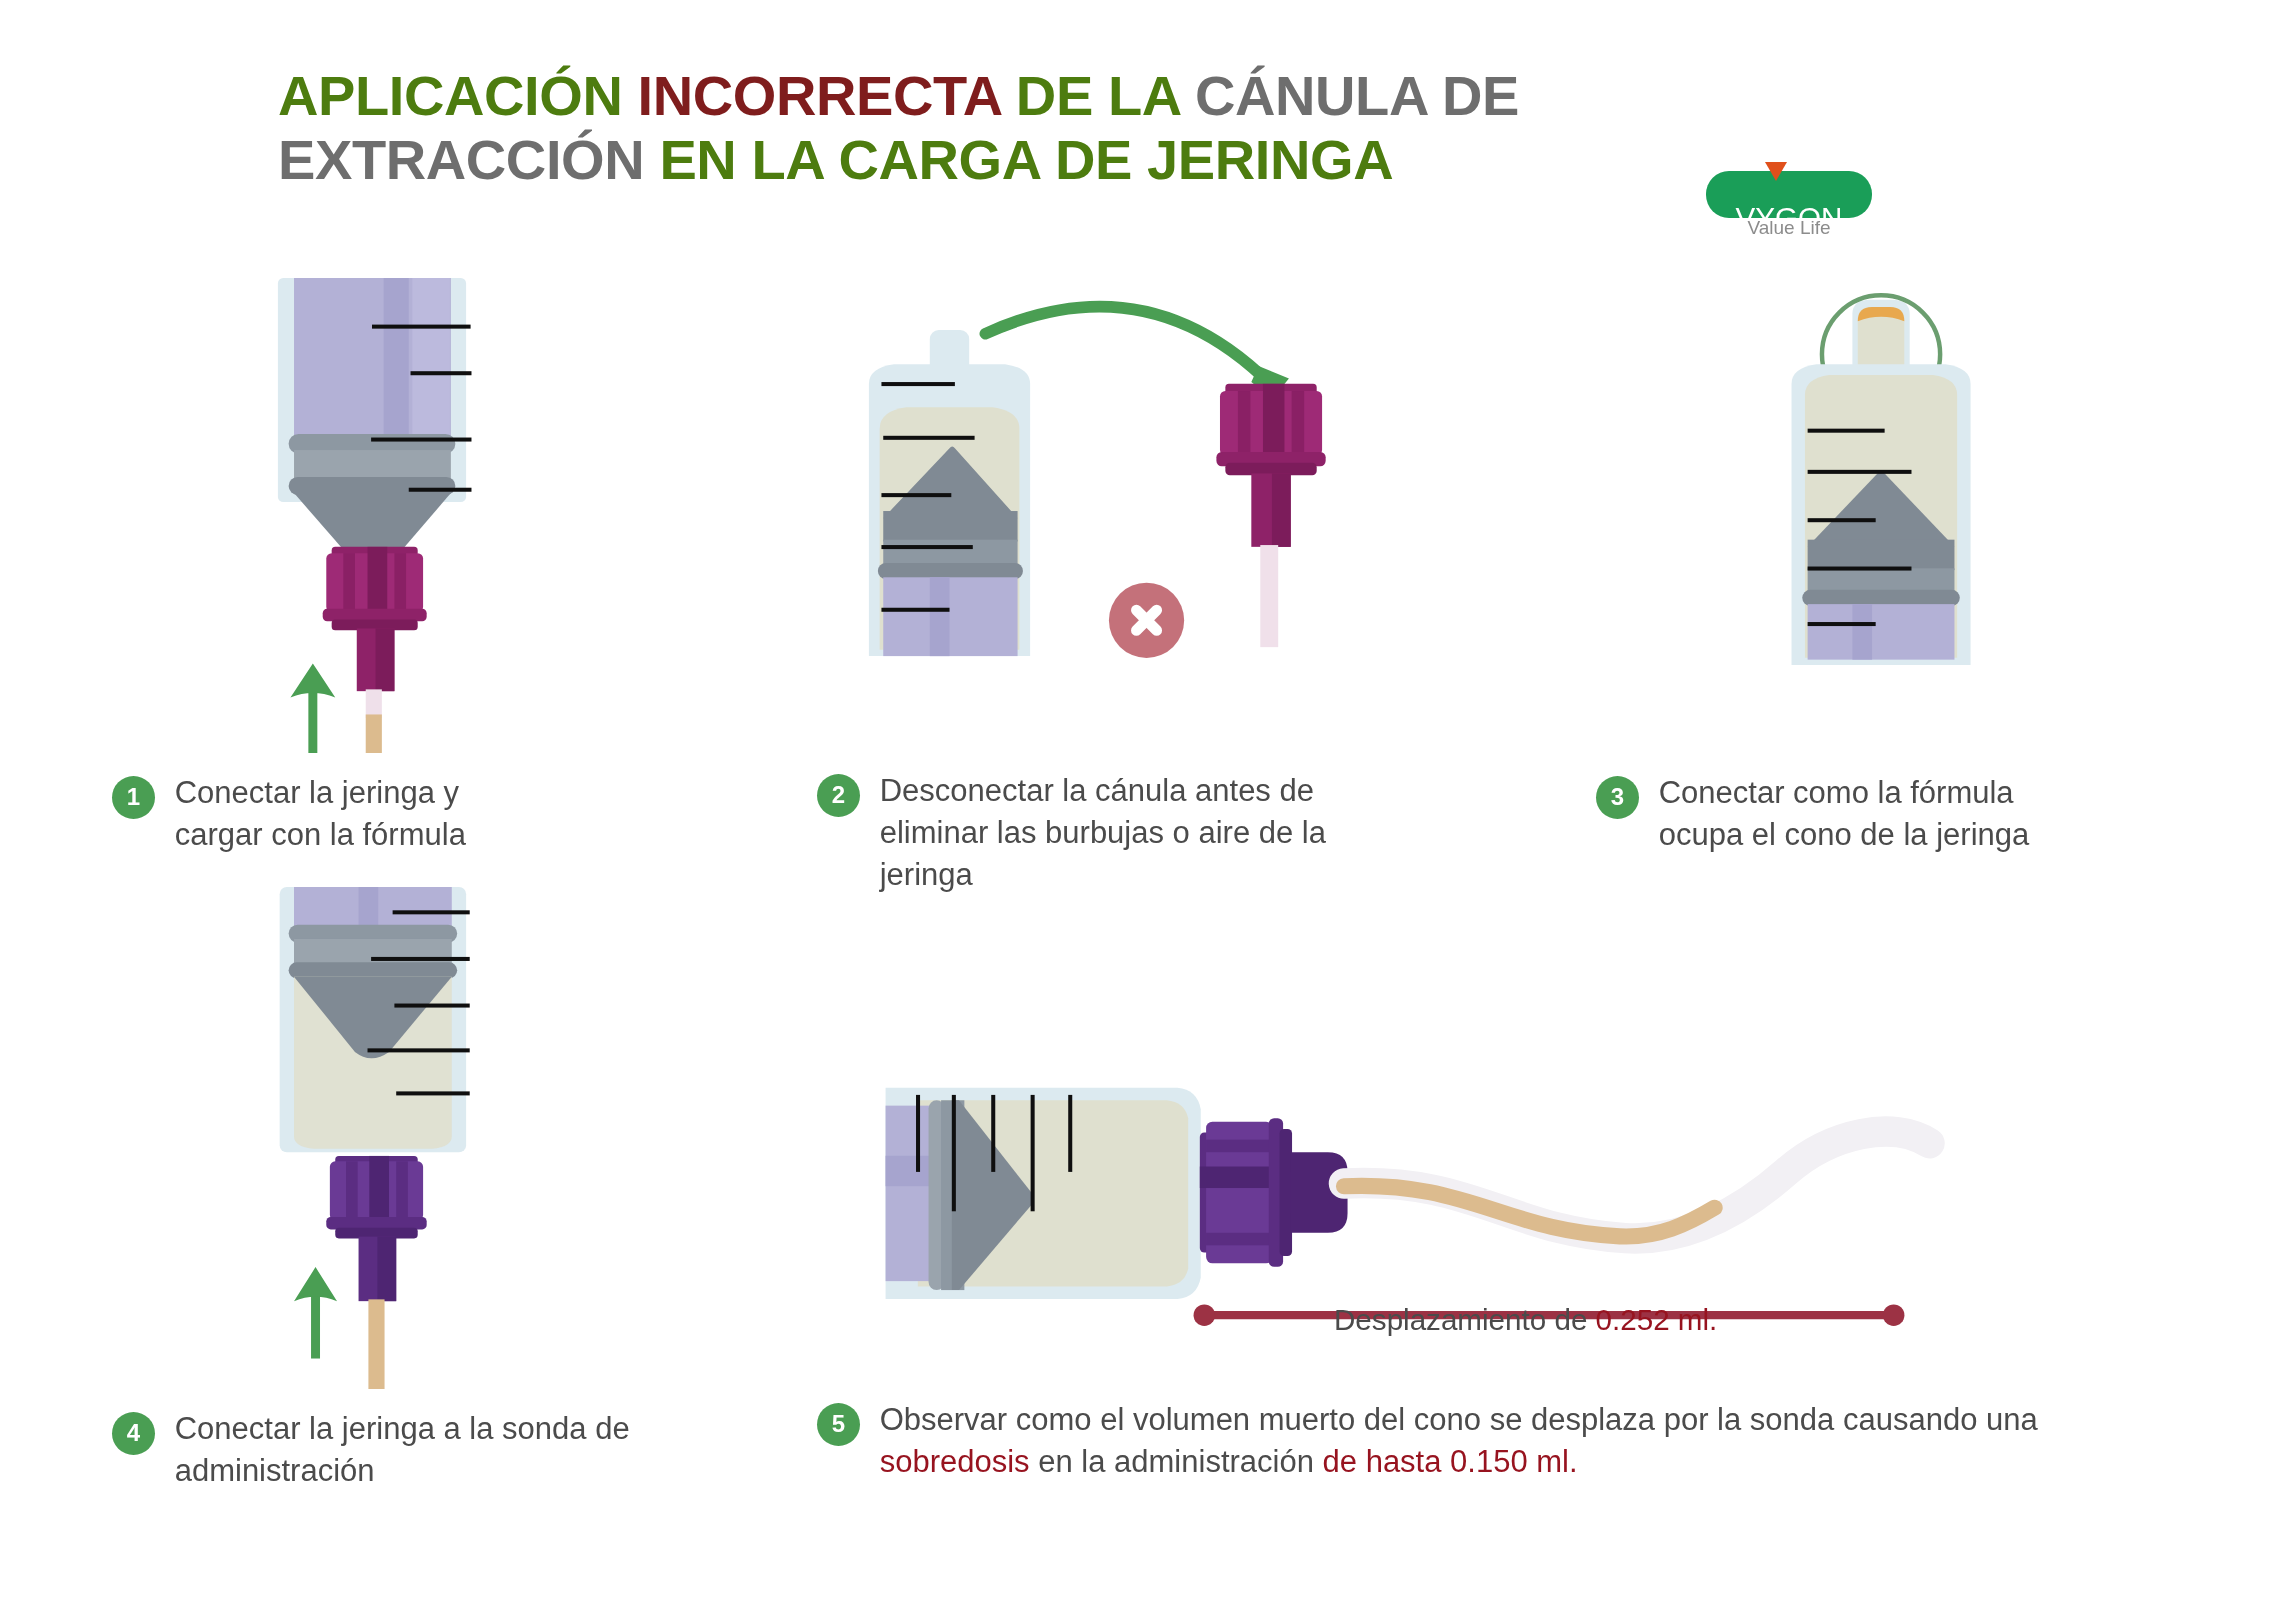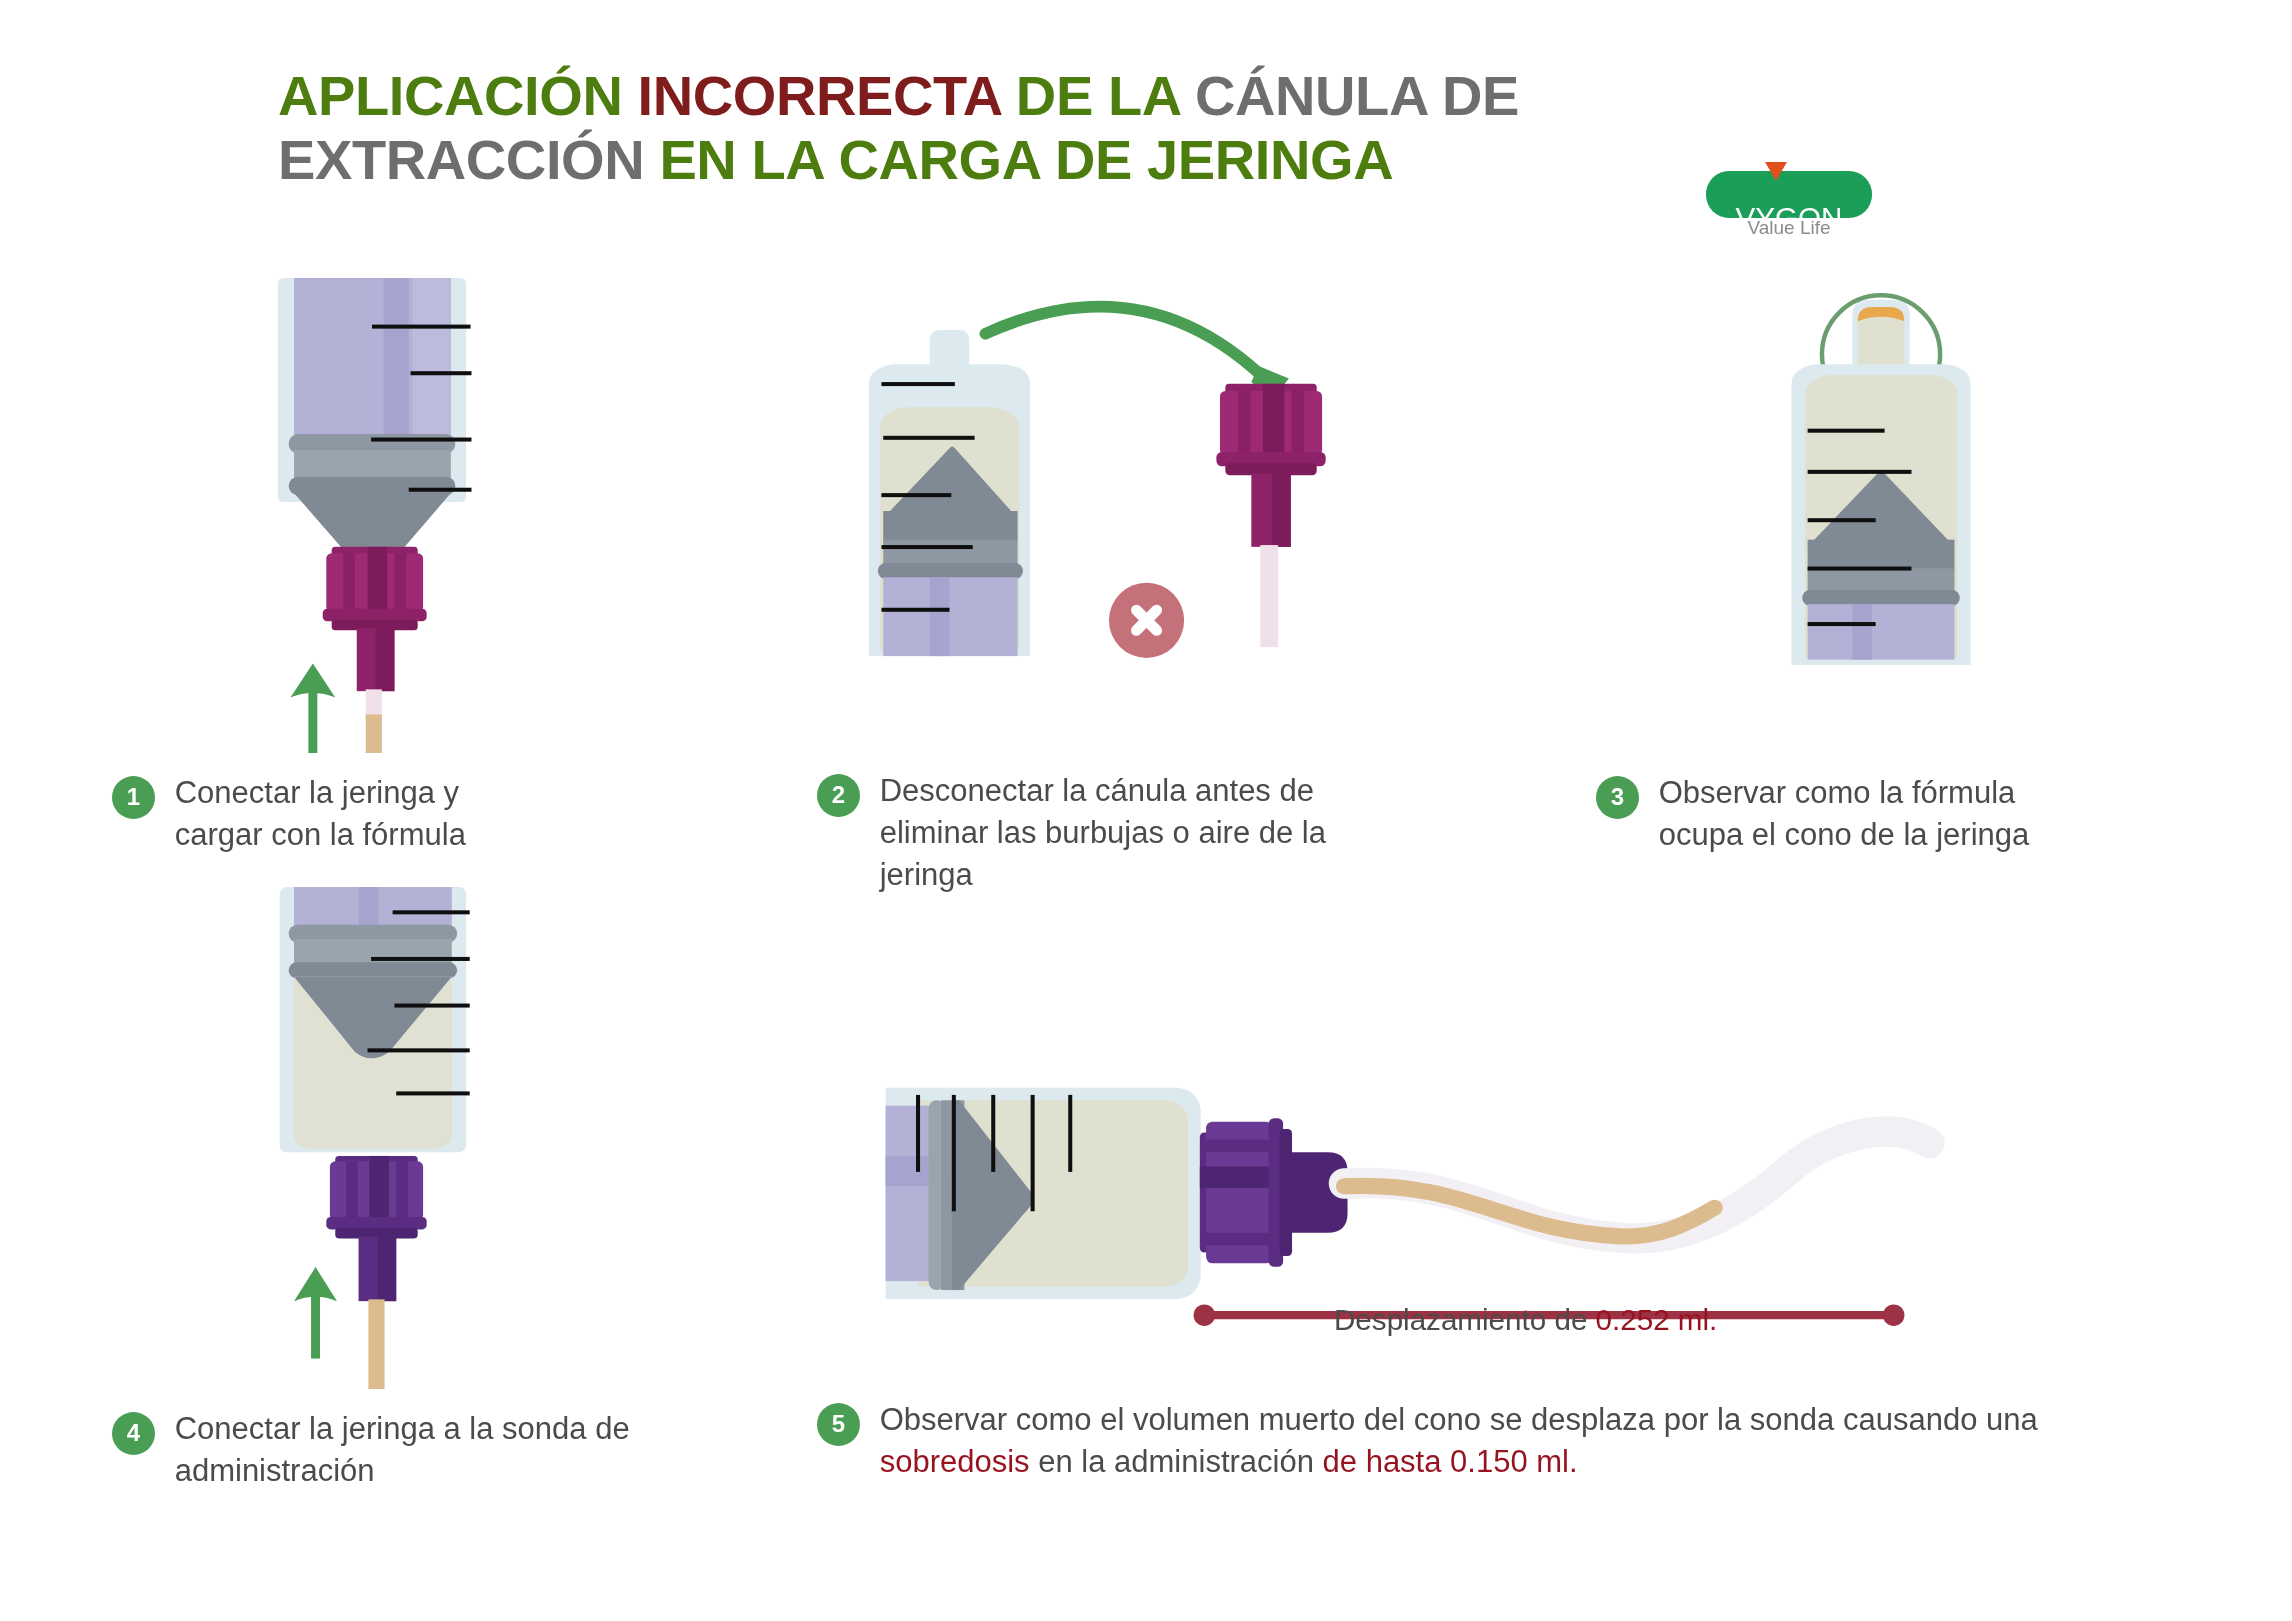--- a/index.html
+++ b/index.html
@@ -268,21 +268,21 @@
 
     <rect x="118" y="168" width="86" height="4.5" fill="#0f0f0f"></rect>
     <rect x="118" y="214" width="116" height="4.5" fill="#0f0f0f"></rect>
     <rect x="118" y="268" width="76" height="4.5" fill="#0f0f0f"></rect>
     <rect x="118" y="322" width="116" height="4.5" fill="#0f0f0f"></rect>
     <rect x="118" y="384" width="76" height="4.5" fill="#0f0f0f"></rect>
   </svg>
 
   <div class="caption" style="left:1596px; top:772px; width:502px;">
     <div class="badge">3</div>
-    <div class="caption-text">Observar como la fórmula ocupa el cono de la jeringa</div>
+    <div class="caption-text">Conectar como la fórmula ocupa el cono de la jeringa</div>
   </div>
 
   <svg class="art" style="left:224px; top:887px;" width="296" height="502" viewBox="0 0 330 560">
 
     <rect x="62" y="0" width="208" height="296" rx="8" fill="#dceaf0"></rect>
 
     <rect x="78" y="0" width="176" height="46" fill="#b3b1d6"></rect>
     <rect x="150" y="0" width="22" height="46" fill="#a6a4ce"></rect>
 
     <rect x="72" y="42" width="188" height="20" rx="10" fill="#8d98a2"></rect>

